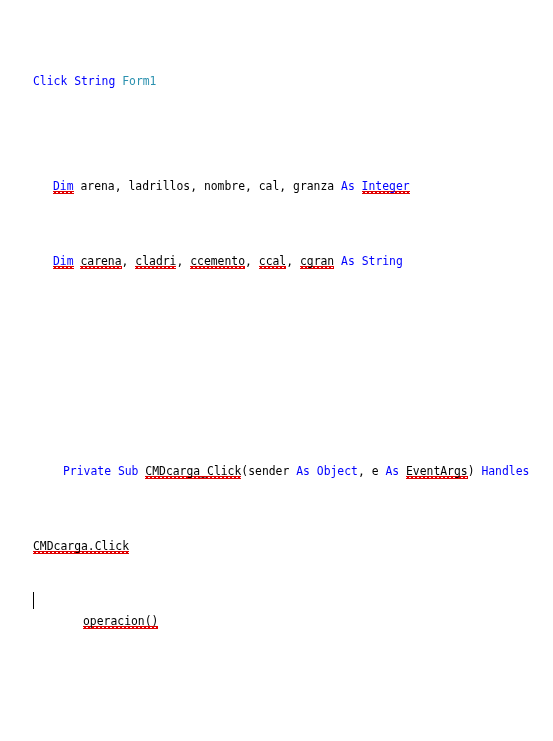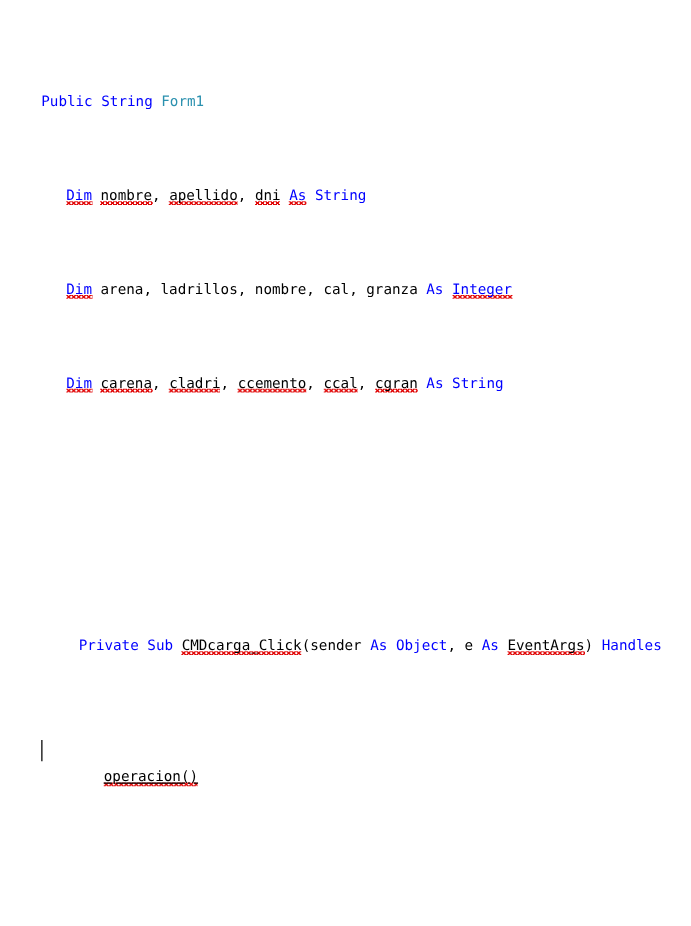--- a/index.html
+++ b/index.html
@@ -77,43 +77,43 @@
   }
 </style>
 </head>
 <body>
 
 <div id="editor">
 
   <div id="code">
 
     
-    <div class="line" style="padding-left:0px;"><span class="kw">Public</span><span class="pln"> </span><span class="kw">String</span><span class="pln"> </span><span class="typ">Form1</span></div>
+    <div class="line" style="padding-left:0px;"><span class="kw">Click</span><span class="pln"> </span><span class="kw">String</span><span class="pln"> </span><span class="typ">Form1</span></div>
 
     
-    <div class="line" style="padding-left:20px;"><span class="kw sq">Dim</span><span class="pln"> </span><span class="pln sq">nombre</span><span class="pln">, </span><span class="pln sq">apellido</span><span class="pln">, </span><span class="pln sq">dni</span><span class="pln"> </span><span class="kw sq">As</span><span class="pln"> </span><span class="kw">String</span></div>
 
     
     <div class="line" style="padding-left:20px;"><span class="kw sq">Dim</span><span class="pln"> arena, ladrillos, nombre, cal, granza </span><span class="kw">As</span><span class="pln"> </span><span class="kw sq">Integer</span></div>
 
     
     <div class="line" style="padding-left:20px;"><span class="kw sq">Dim</span><span class="pln"> </span><span class="pln sq">carena</span><span class="pln">, </span><span class="pln sq">cladri</span><span class="pln">, </span><span class="pln sq">ccemento</span><span class="pln">, </span><span class="pln sq">ccal</span><span class="pln">, </span><span class="pln sq">cgran</span><span class="pln"> </span><span class="kw">As</span><span class="pln"> </span><span class="kw">String</span></div>
 
     
 
     <div class="line">&nbsp;</div>
     <div class="line">&nbsp;</div>
 
     
     <div class="line" style="padding-left:30px;"><span class="kw">Private</span><span class="pln"> </span><span class="kw">Sub</span><span class="pln"> </span><span class="pln sq">CMDcarga_Click</span><span class="pln">(sender </span><span class="kw">As</span><span class="pln"> </span><span class="kw">Object</span><span class="pln">, e </span><span class="kw">As</span><span class="pln"> </span><span class="pln sq">EventArgs</span><span class="pln">) </span><span class="kw">Handles</span></div>
 
     
+    <div class="line" style="padding-left:0px;"><span class="pln sq">CMDcarga.Click</span></div>
 
     
-    <div class="line" style="padding-left:50px;text-decoration:underline;"><span class="pln sq">operacion()</span></div>
+    <div class="line" style="padding-left:50px;"><span class="pln sq">operacion()</span></div>
 
     
     
 
     
     
 
     
     
 

